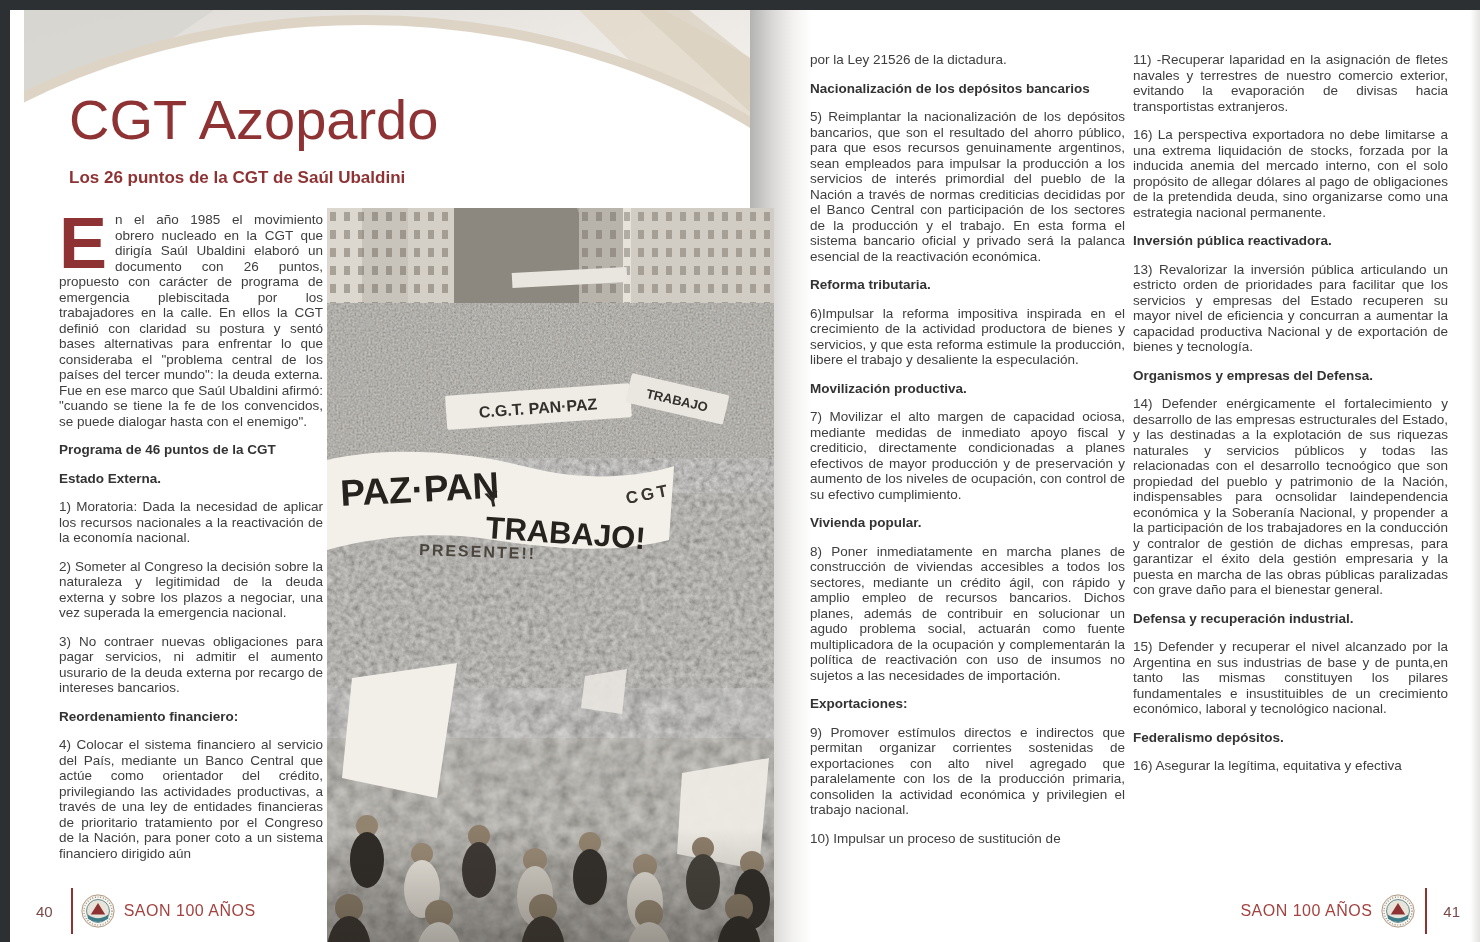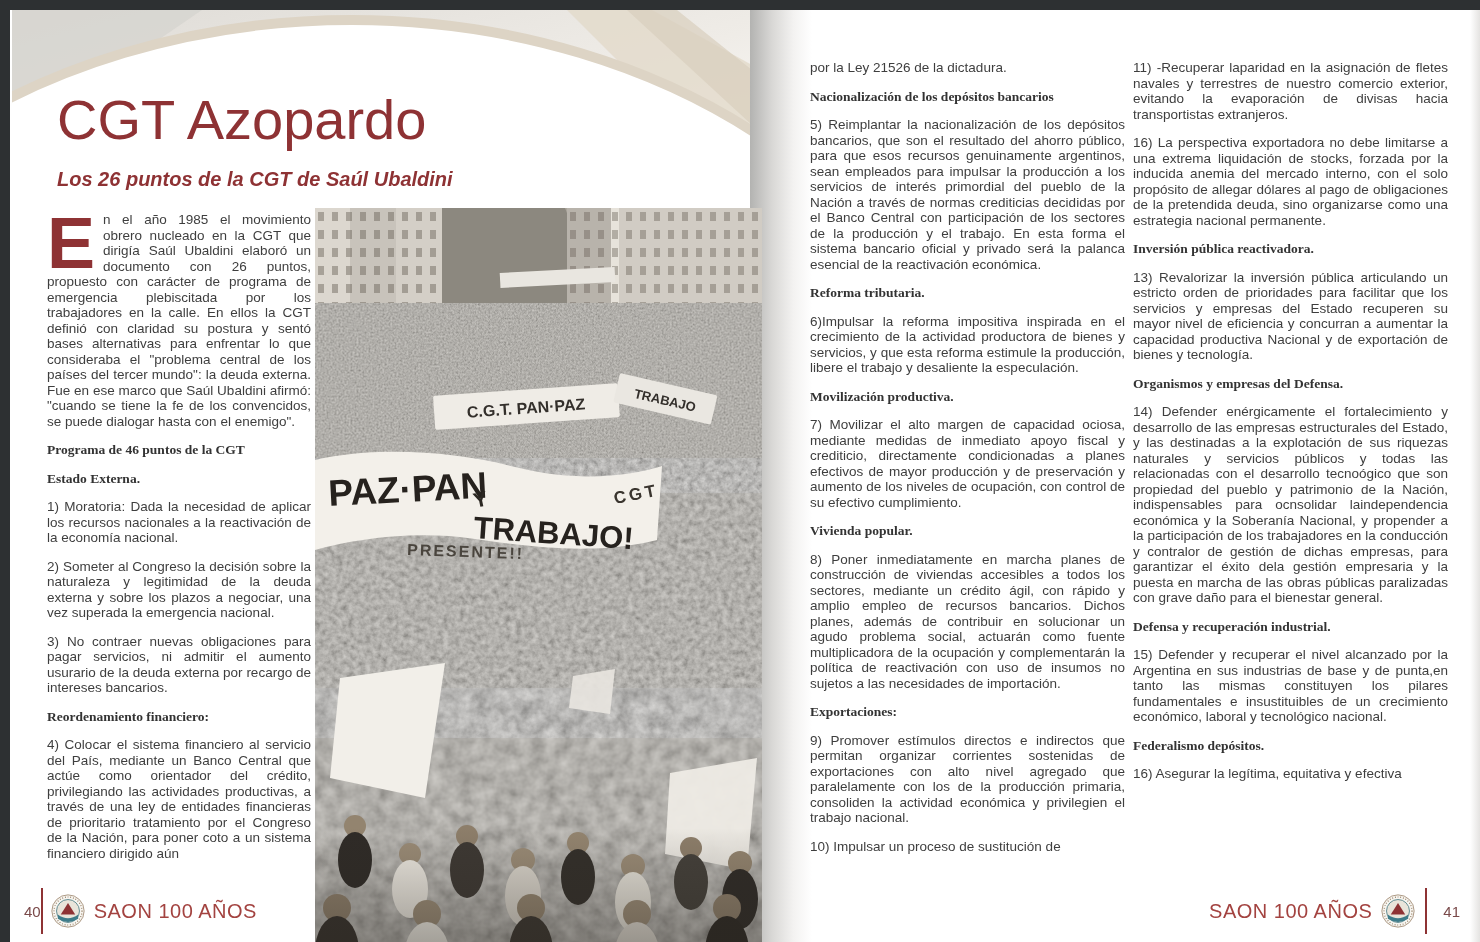--- a/index.html
+++ b/index.html
@@ -14,53 +14,53 @@
   html,body{background:#1f2122;}
   .stage{
     position:relative;width:1480px;height:942px;overflow:hidden;
     background:#ffffff;font-family:"Liberation Sans",sans-serif;color:var(--body-text);
   }
   
   .frame-top{position:absolute;left:0;top:0;width:1480px;height:10px;background:var(--frame-dark);z-index:30;}
   .frame-left{position:absolute;left:0;top:0;width:10px;height:942px;background:var(--frame-dark);z-index:30;}
 
   
-  .page-left{position:absolute;left:12px;top:10px;width:740px;height:932px;background:#fff;}
+  .page-left{position:absolute;left:24px;top:10px;width:740px;height:932px;background:#fff;}
   .header-swoosh{position:absolute;left:0;top:0;width:740px;height:200px;z-index:0;}
   .page-title{
     position:absolute;left:45px;top:82px;z-index:2;
     font-size:56px;font-weight:400;color:var(--accent-maroon);letter-spacing:0px;line-height:1;
   }
   .page-subtitle{
     position:absolute;left:45px;top:158px;z-index:2;
-    font-size:20px;font-weight:bold;color:var(--accent-maroon);font-style:italic;
+    font-size:17px;font-weight:bold;color:var(--accent-maroon);
   }
   .intro-col{
     position:absolute;left:35px;top:202px;width:264px;z-index:2;
     font-size:13.5px;line-height:15.5px;text-align:justify;
   }
   .intro{margin-bottom:13px;}
   .dropcap{
     float:left;font-size:72px;line-height:58px;font-weight:bold;
     color:var(--accent-maroon);padding-right:8px;padding-top:2px;
   }
-  .blk{margin-bottom:13px;margin-top:8px;}
+  .blk{margin-bottom:13px;}
   .blk.para{text-align:justify;}
-  .blk.heading{font-weight:bold;color:var(--heading-text);text-align:left;font-family:Liberation Serif, serif;}
+  .blk.heading{font-weight:bold;color:var(--heading-text);text-align:left;}
 
   .photo-wrap{position:absolute;left:303px;top:198px;width:447px;height:734px;z-index:3;overflow:hidden;background:#aaa59c;}
   .photo-wrap svg{display:block;}
 
   .footer{position:absolute;z-index:5;display:flex;align-items:center;height:50px;}
   .footer-left{left:12px;top:876px;}
   .footer-right{right:20px;top:876px;}
   .pagenum{font-size:15px;color:var(--page-num);}
   .footer-rule{width:2px;height:46px;background:var(--accent-maroon);}
-  .footer-brand{font-size:20px;color:var(--footer-maroon);letter-spacing:0.5px;white-space:nowrap;}
-  .footer-left .pagenum{text-align:right;}
+  .footer-brand{font-size:16px;color:var(--footer-maroon);letter-spacing:0.5px;white-space:nowrap;}
+  .footer-left .pagenum{margin-right:18px;text-align:right;}
   .footer-left .footer-rule{margin-right:8px;}
   .footer-left .logo{margin-right:9px;}
   .footer-right .footer-brand{margin-right:9px;}
   .footer-right .logo{margin-right:10px;}
   .footer-right .footer-rule{margin-right:16px;}
   .logo{width:34px;height:34px;flex:0 0 auto;}
 
   
   .page-right{position:absolute;left:750px;top:10px;width:730px;height:932px;background:#fff;}
   .spine{

